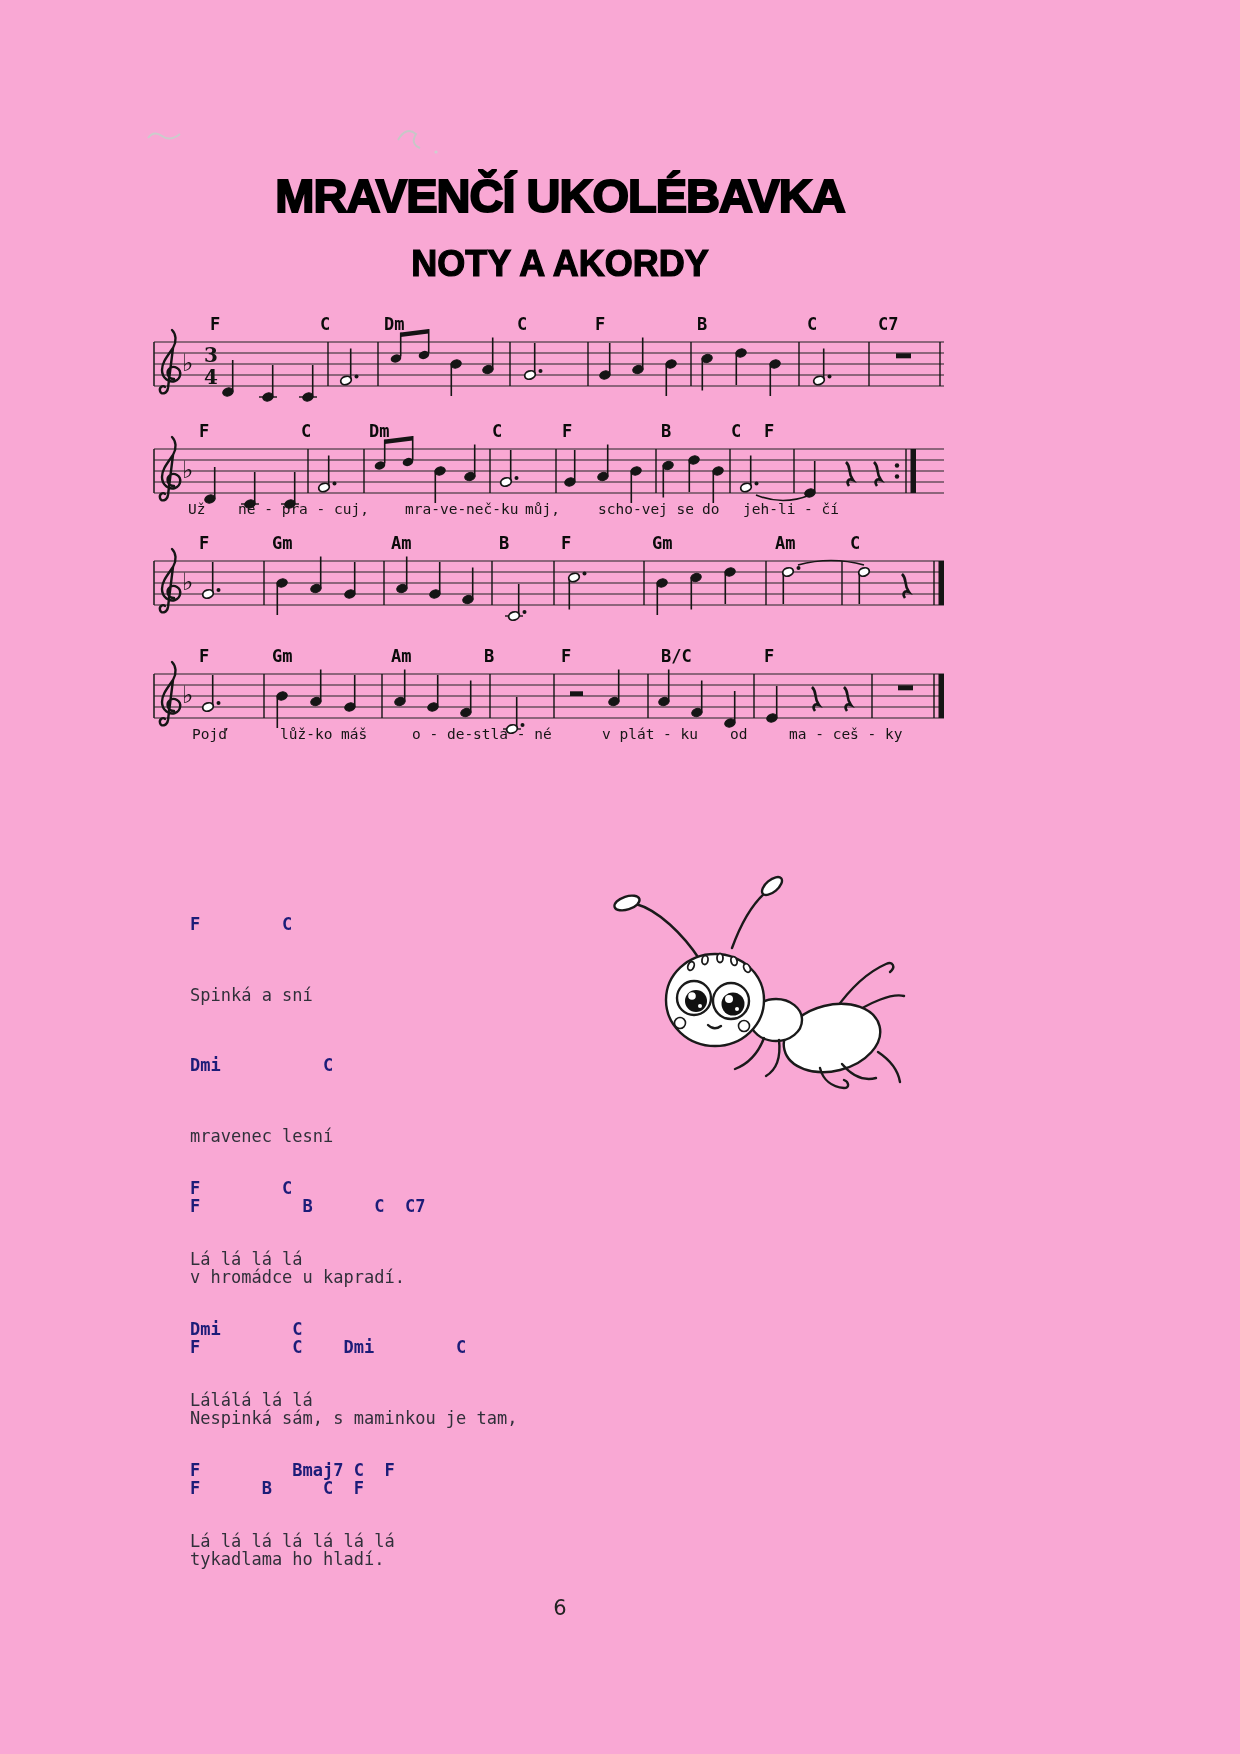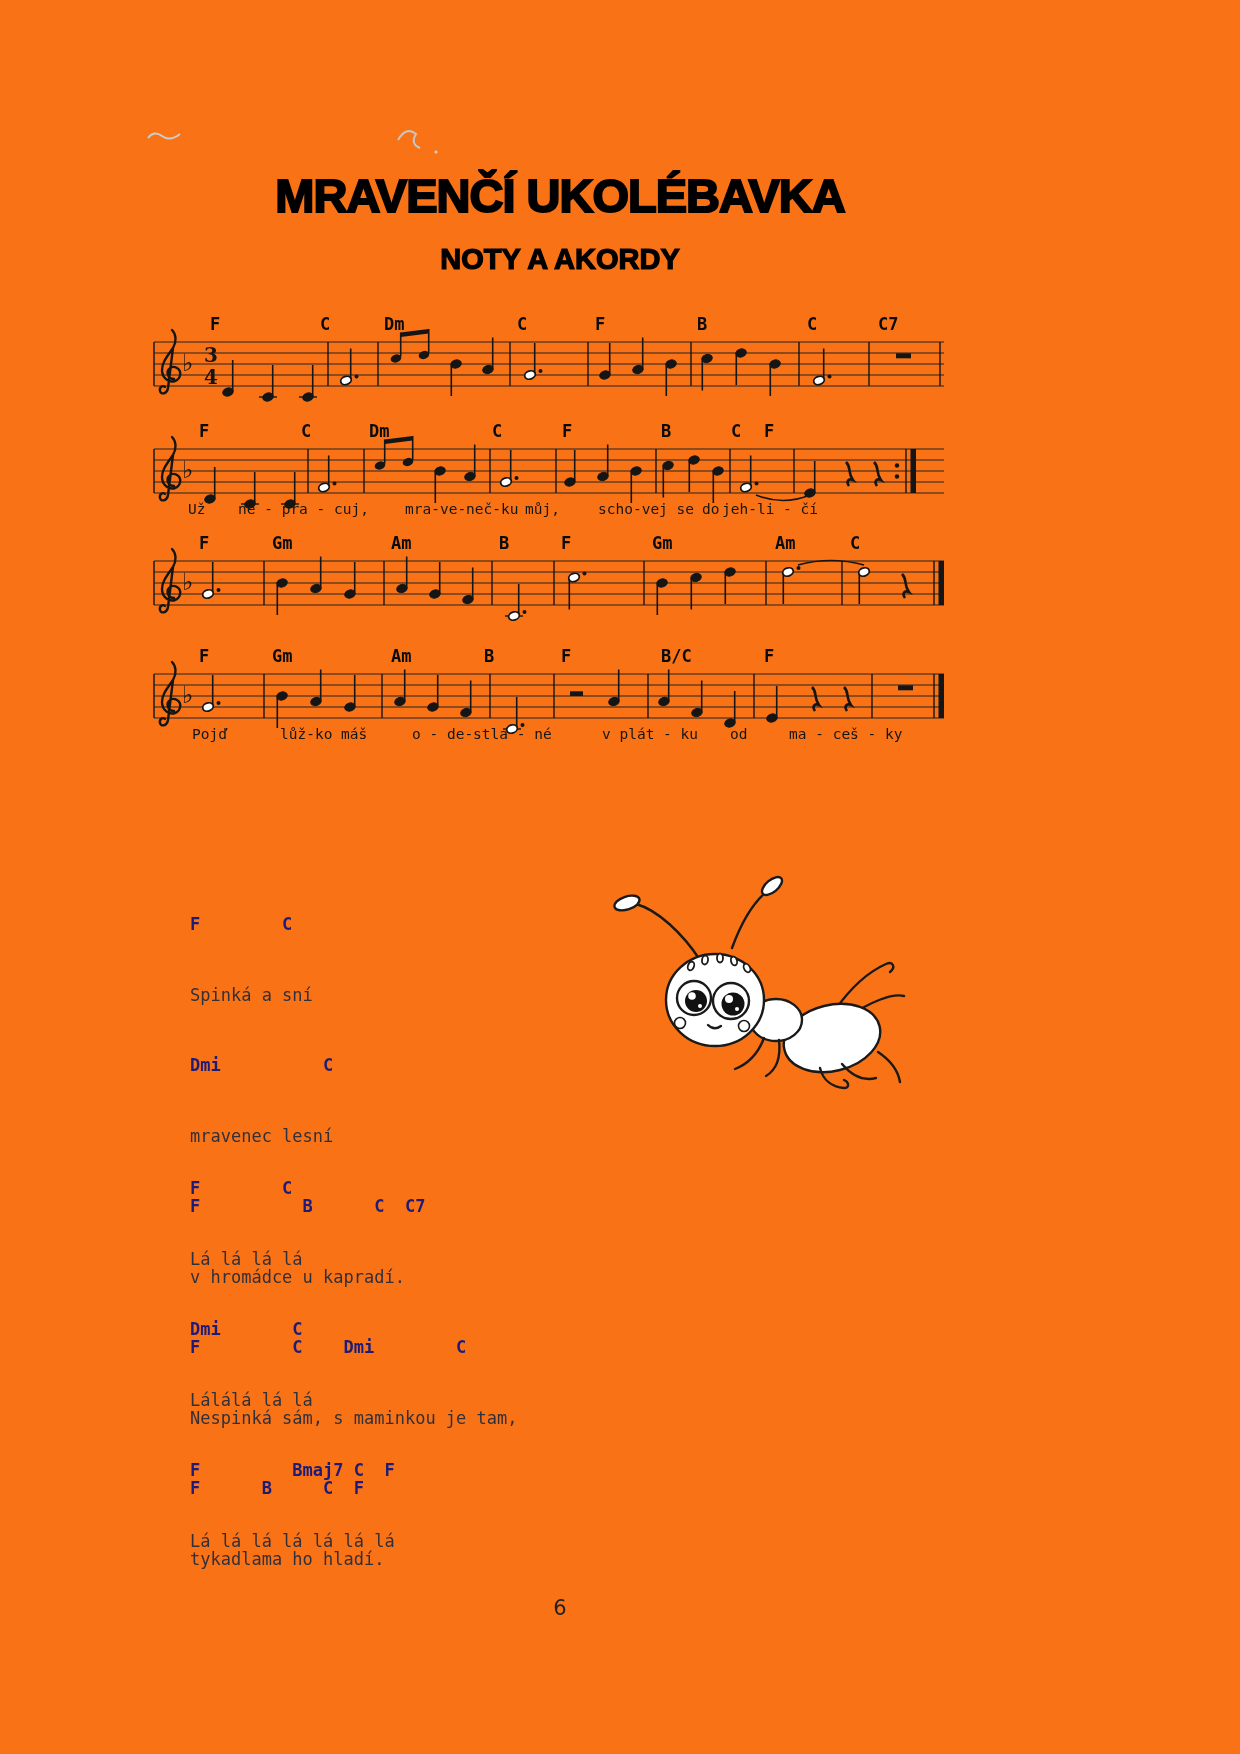--- a/index.html
+++ b/index.html
@@ -1,22 +1,22 @@
 <!DOCTYPE html>
 <html><head>
 <meta charset="utf-8">
 <style>
   html,body{margin:0;padding:0;background:#9a9a9a;}
-  .page{position:relative;width:1240px;height:1754px;background:#f97316;margin:0 auto;
+  .page{position:relative;width:1240px;height:1754px;background:#f9a8d4;margin:0 auto;
         font-family:"DejaVu Sans",sans-serif;color:#111;overflow:hidden;}
   .title{position:absolute;left:0;top:168px;width:1120px;text-align:center;
          font-family:"Liberation Sans",sans-serif;font-weight:800;font-size:47px;
          letter-spacing:-1px;color:#000;-webkit-text-stroke:2px #000;}
   .subtitle{position:absolute;left:0;top:243px;width:1120px;text-align:center;
-         font-family:"Liberation Sans",sans-serif;font-weight:800;font-size:29px;
+         font-family:"Liberation Sans",sans-serif;font-weight:800;font-size:36px;
          color:#000;-webkit-text-stroke:1.2px #000;}
   .staffblock{position:absolute;left:150px;width:806px;height:124px;}
   .chords{position:absolute;left:0;top:14px;right:0;height:22px;}
   .chord{position:absolute;top:0;font-family:"DejaVu Sans Mono",monospace;
          font-weight:bold;font-size:17px;color:#0b0b0b;white-space:pre;}
   .staffsvg{position:absolute;left:0;top:24px;}
   .lyrics{position:absolute;left:0;top:94px;right:0;height:22px;}
   .lyr{position:absolute;top:0;font-family:"DejaVu Sans Mono",monospace;
        font-size:14.5px;color:#161616;white-space:pre;}
   .verse{position:absolute;left:190px;font-family:"DejaVu Sans Mono",monospace;
@@ -189,21 +189,21 @@
         <line x1="756" y1="18" x2="756" y2="62" stroke="#151515" stroke-width="1.4"></line>
         <rect x="760.5" y="18" width="5.5" height="44" fill="#151515"></rect>
       </svg>
     <div class="lyrics">
         <span class="lyr" style="left: 38px;">Už</span>
         <span class="lyr" style="left: 88px;">ne - pra - cuj,</span>
         <span class="lyr" style="left: 255px;">mra-ve-neč-ku</span>
         <span class="lyr" style="left: 375px;">můj,</span>
         <span class="lyr" style="left: 448px;">scho-vej se</span>
         <span class="lyr" style="left: 552px;">do</span>
-        <span class="lyr" style="left: 572px; text-align: center;">jeh-li - čí</span>
+        <span class="lyr" style="left: 593px; text-align: center;">jeh-li - čí</span>
       </div>
   </div>
 
   <div class="staffblock" style="top:519px">
     <div class="chords">
         <span class="chord" style="left: 49px;">F</span>
         <span class="chord" style="left: 122px;">Gm</span>
         <span class="chord" style="left: 241px;">Am</span>
         <span class="chord" style="left: 349px;">B</span>
         <span class="chord" style="left: 411px;">F</span>

